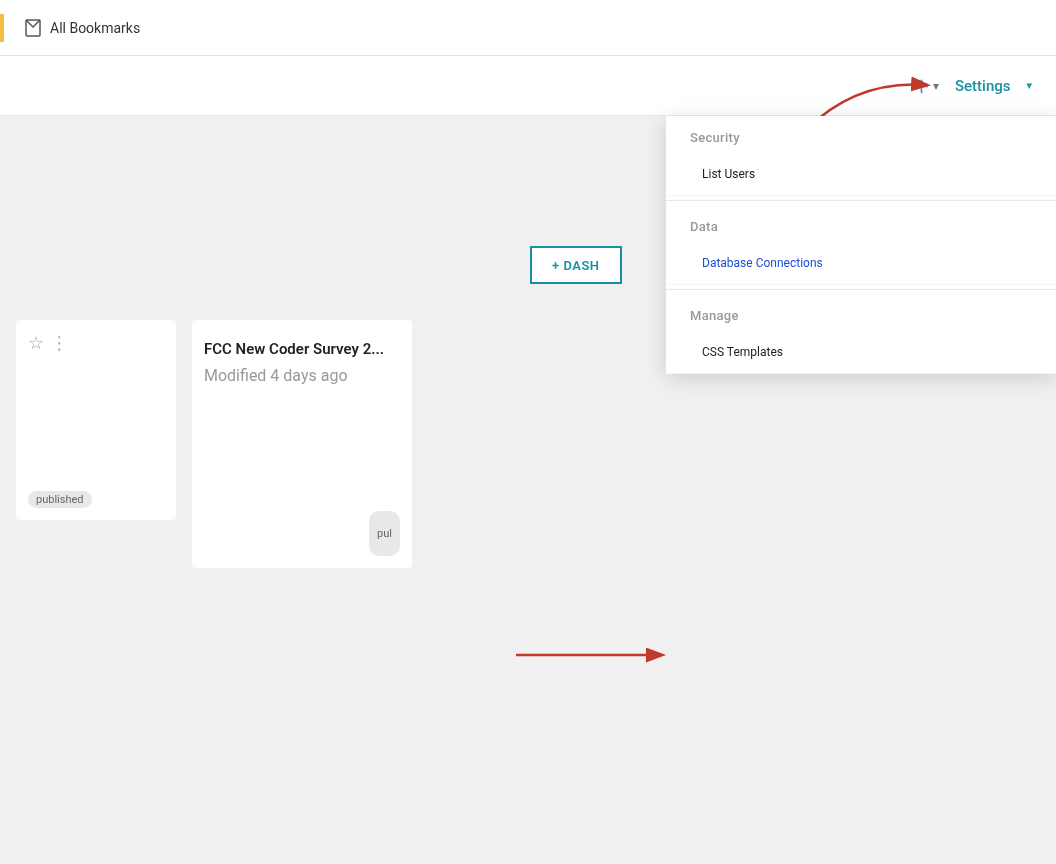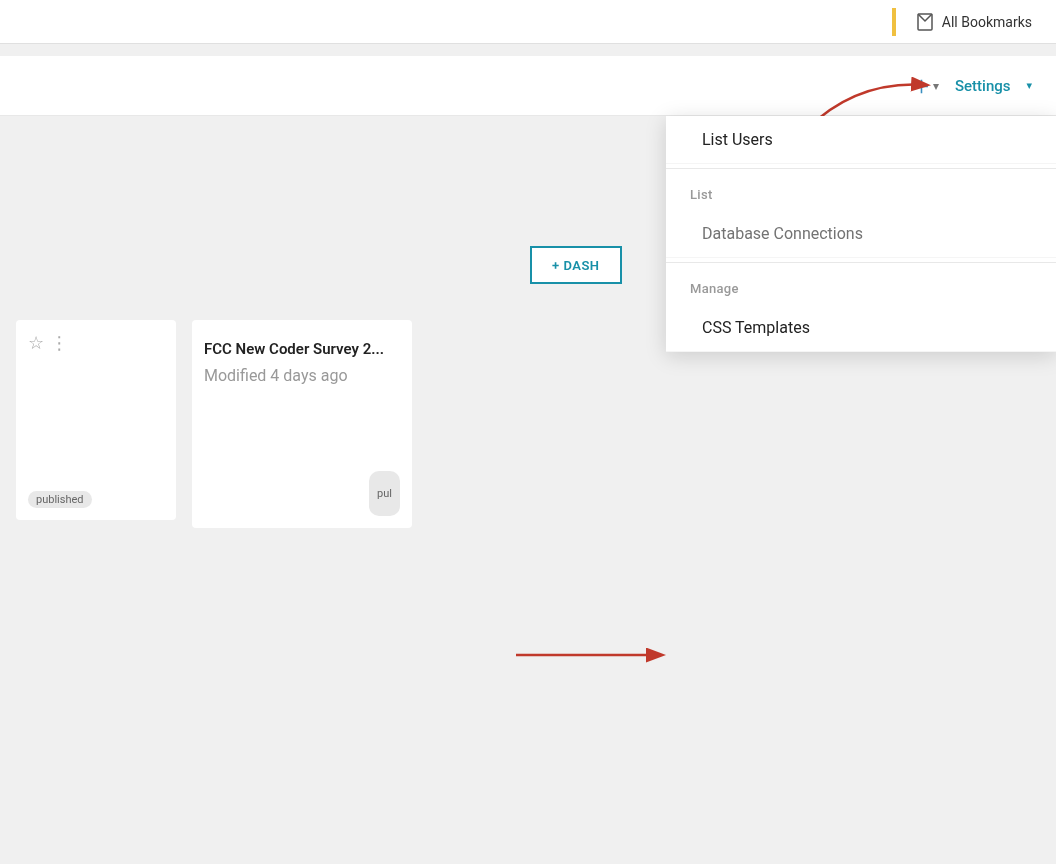--- a/index.html
+++ b/index.html
@@ -16,26 +16,25 @@
       overflow: hidden;
       position: relative;
     }
 
     
     .top-bar {
       position: absolute;
       top: 0;
       left: 0;
       right: 0;
-      height: 44px;
+      height: 56px;
       background: #fff;
       border-bottom: 1px solid #e0e0e0;
       display: flex;
       align-items: center;
-      justify-content: flex-end;
       padding-right: 24px;
       gap: 16px;
     }
 
     .bookmarks-area {
       display: flex;
       align-items: center;
       gap: 8px;
       color: #333;
       font-size: 14px;
@@ -155,21 +154,21 @@
       color: #666;
       position: absolute;
       bottom: 12px;
       left: 12px;
     }
 
     .card2 {
       background: #fff;
       border-radius: 4px;
       width: 220px;
-      height: 208px;
+      height: 248px;
       display: flex;
       flex-direction: column;
       padding: 12px;
       position: relative;
     }
 
     .card2-title {
       font-size: 15px;
       font-weight: 600;
       color: #222;
@@ -208,28 +207,28 @@
     .menu-section-header {
       padding: 14px 24px 8px 24px;
       font-size: 13px;
       font-weight: 500;
       color: #999;
       letter-spacing: 0.3px;
     }
 
     .menu-item {
       padding: 14px 24px 14px 36px;
-      font-size: 16px;
+      font-size: 12px;
       color: #222;
       cursor: pointer;
       border-bottom: 1px solid #f5f5f5;
     }
 
     .menu-item.active {
-      color: #737373;
+      color: #1d4ed8;
     }
 
     .menu-divider {
       height: 1px;
       background: #e8e8e8;
       margin: 4px 0;
     }
 
     svg.arrow {
       overflow: visible;
@@ -280,26 +279,27 @@
       <div class="card2-title">FCC New Coder Survey 2...</div>
       <div class="card2-meta">Modified 4 days ago</div>
       <div class="card2-badge">pul</div>
     </div>
 
   </div>
 </div>
 
 <div class="dropdown-menu">
 
+  <div class="menu-section-header">Security</div>
 
   <div class="menu-item">List Users</div>
 
   <div class="menu-divider"></div>
 
-  <div class="menu-section-header">List</div>
+  <div class="menu-section-header">Data</div>
 
   <div class="menu-item active">Database Connections</div>
 
   <div class="menu-divider"></div>
 
   <div class="menu-section-header">Manage</div>
 
   <div class="menu-item">CSS Templates</div>
 
 </div>

